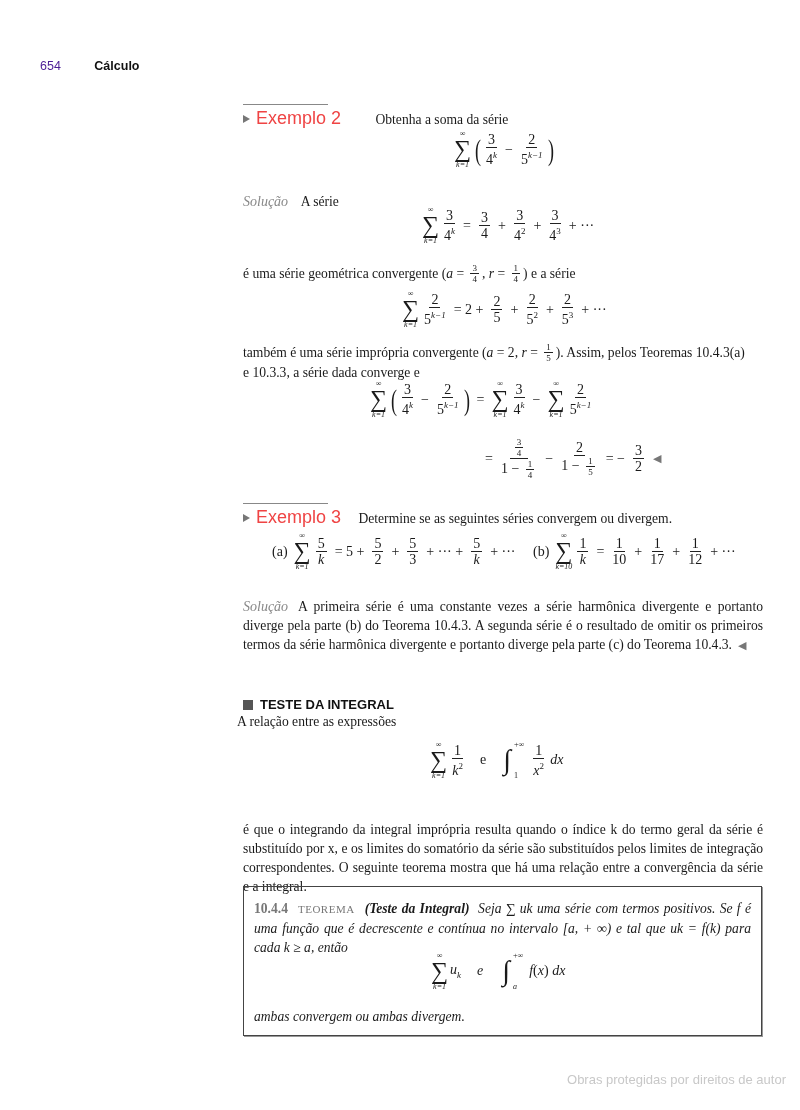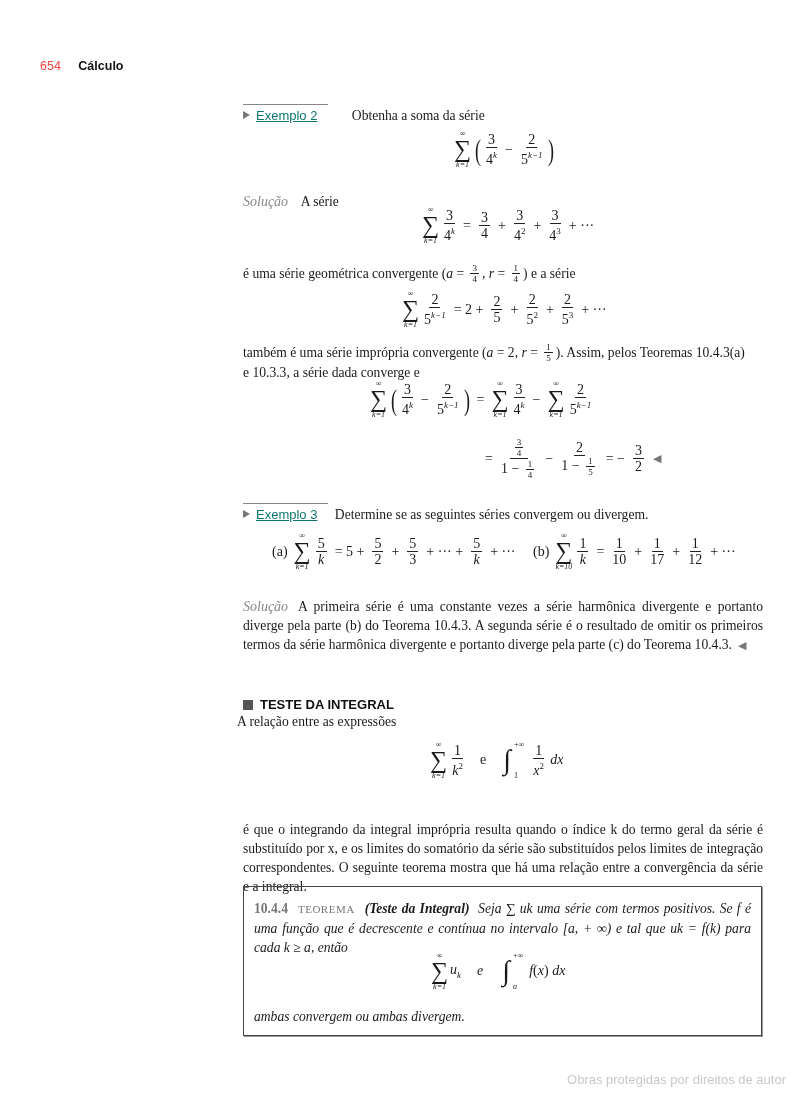--- a/index.html
+++ b/index.html
@@ -1,23 +1,23 @@
 <!DOCTYPE html>
 <html><head>
 <meta charset="utf-8">
 <style>
   html, body { margin:0; padding:0; background:#ffffff; }
   body { width:800px; height:1110px; position:relative; overflow:hidden;
          font-family:"Liberation Serif", serif; color:#1a1a1a; font-size:13.6px; }
   .abs { position:absolute; }
   .runhead { left:40px; top:59px; font-family:"Liberation Sans", sans-serif; font-size:12.5px; }
-  .runhead .pg { color:#ef4444; margin-right:14px; }
+  .runhead .pg { color:#4c1d95; margin-right:30px; }
   .runhead .bk { font-weight:bold; color:#111; }
 
-  .ex-head { font-family:"Liberation Sans", sans-serif; color:#0f766e; font-size:13px;text-decoration:underline; }
+  .ex-head { font-family:"Liberation Sans", sans-serif; color:#ef4444; font-size:18px; }
   .ex-rule { position:absolute; height:1px; background:#888; width:85px; }
   .tri { display:inline-block; width:0; height:0; border-left:7px solid #777; border-top:4px solid transparent; border-bottom:4px solid transparent; margin-right:6px; vertical-align:1px; }
   .sol { font-style:italic; color:#888; font-size:14px; margin-right:10px; }
   .para { line-height:19px; text-align:justify; }
 
   
   .m { display:inline-flex; align-items:center; font-family:"Liberation Serif", serif; font-size:14px; }
   .sum { display:inline-flex; flex-direction:column; align-items:center; margin:0 2px; }
   .sum .top { font-size:8px; line-height:8px; }
   .sum .sig { font-size:24px; line-height:22px; }

